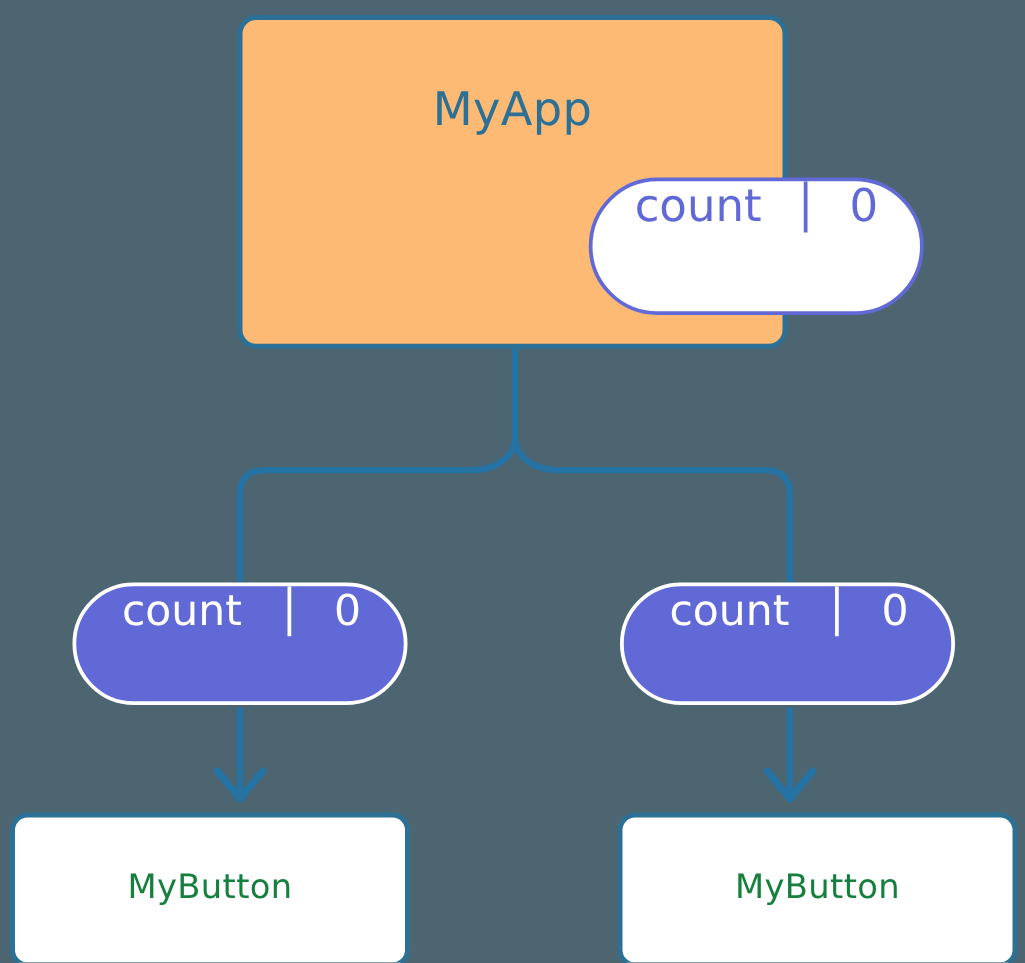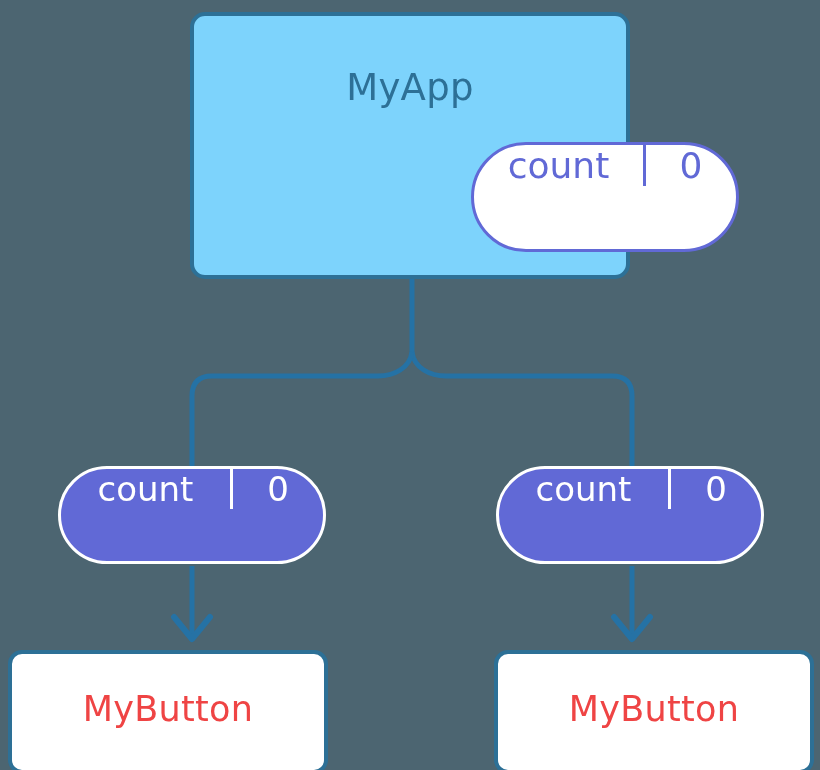--- a/index.html
+++ b/index.html
@@ -27,21 +27,21 @@
     pointer-events: none;
   }
 
   
   .app-card {
     position: absolute;
     left: 190px;
     top: 12px;
     width: 440px;
     height: 267px;
-    background: #7dd3fc;
+    background: #fdba74;
     border: 4px solid #2d7096;
     border-radius: 15px;
     box-sizing: border-box;
     z-index: 3;
   }
   .app-title {
     position: absolute;
     left: 0;
     top: 50px;
     width: 100%;
@@ -124,22 +124,22 @@
     border-radius: 14px;
     box-sizing: border-box;
     display: flex;
     align-items: center;
     justify-content: center;
     z-index: 3;
   }
   .btn-card.left  { left: 8px;   }
   .btn-card.right { left: 494px; }
   .btn-label {
-    font-size: 35px;
-    color: #ef4444;
+    font-size: 27px;
+    color: #15803d;
     letter-spacing: 0.3px;
     margin-top: -6px;
   }
 </style>
 </head>
 <body>
 
 <div id="stage">
 
   <svg id="wires" viewBox="0 0 820 770" xmlns="http://www.w3.org/2000/svg">

